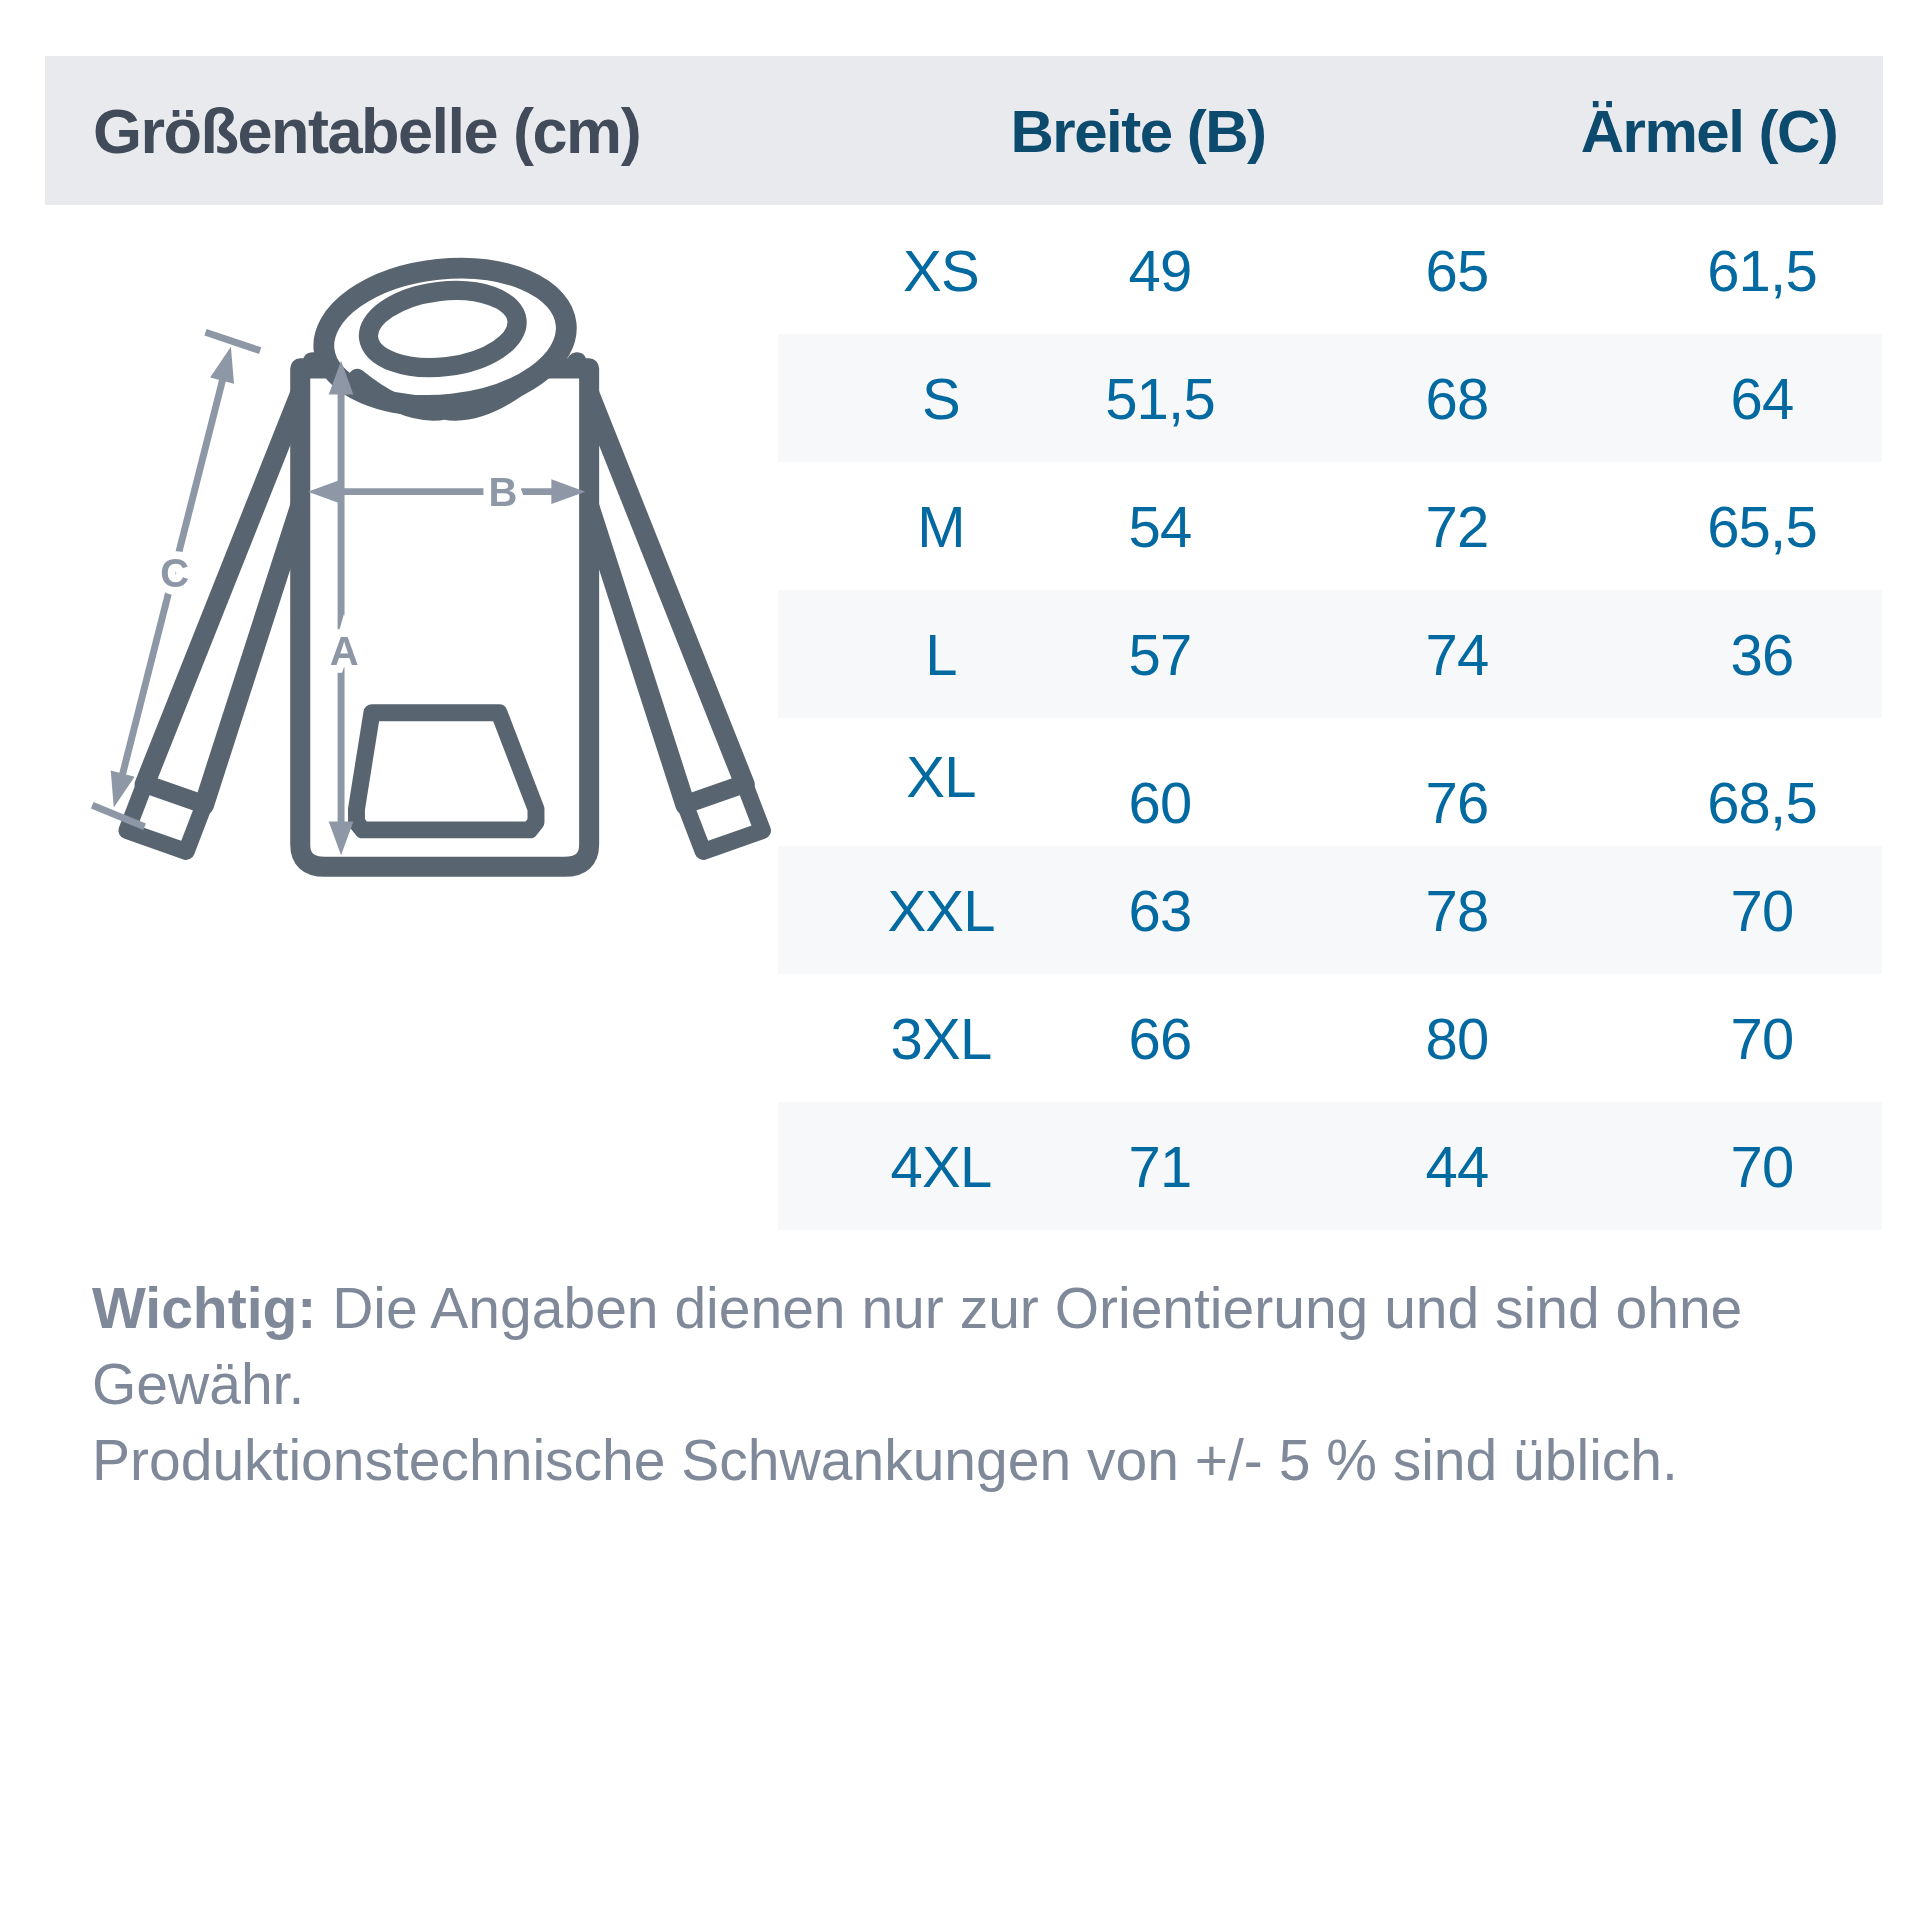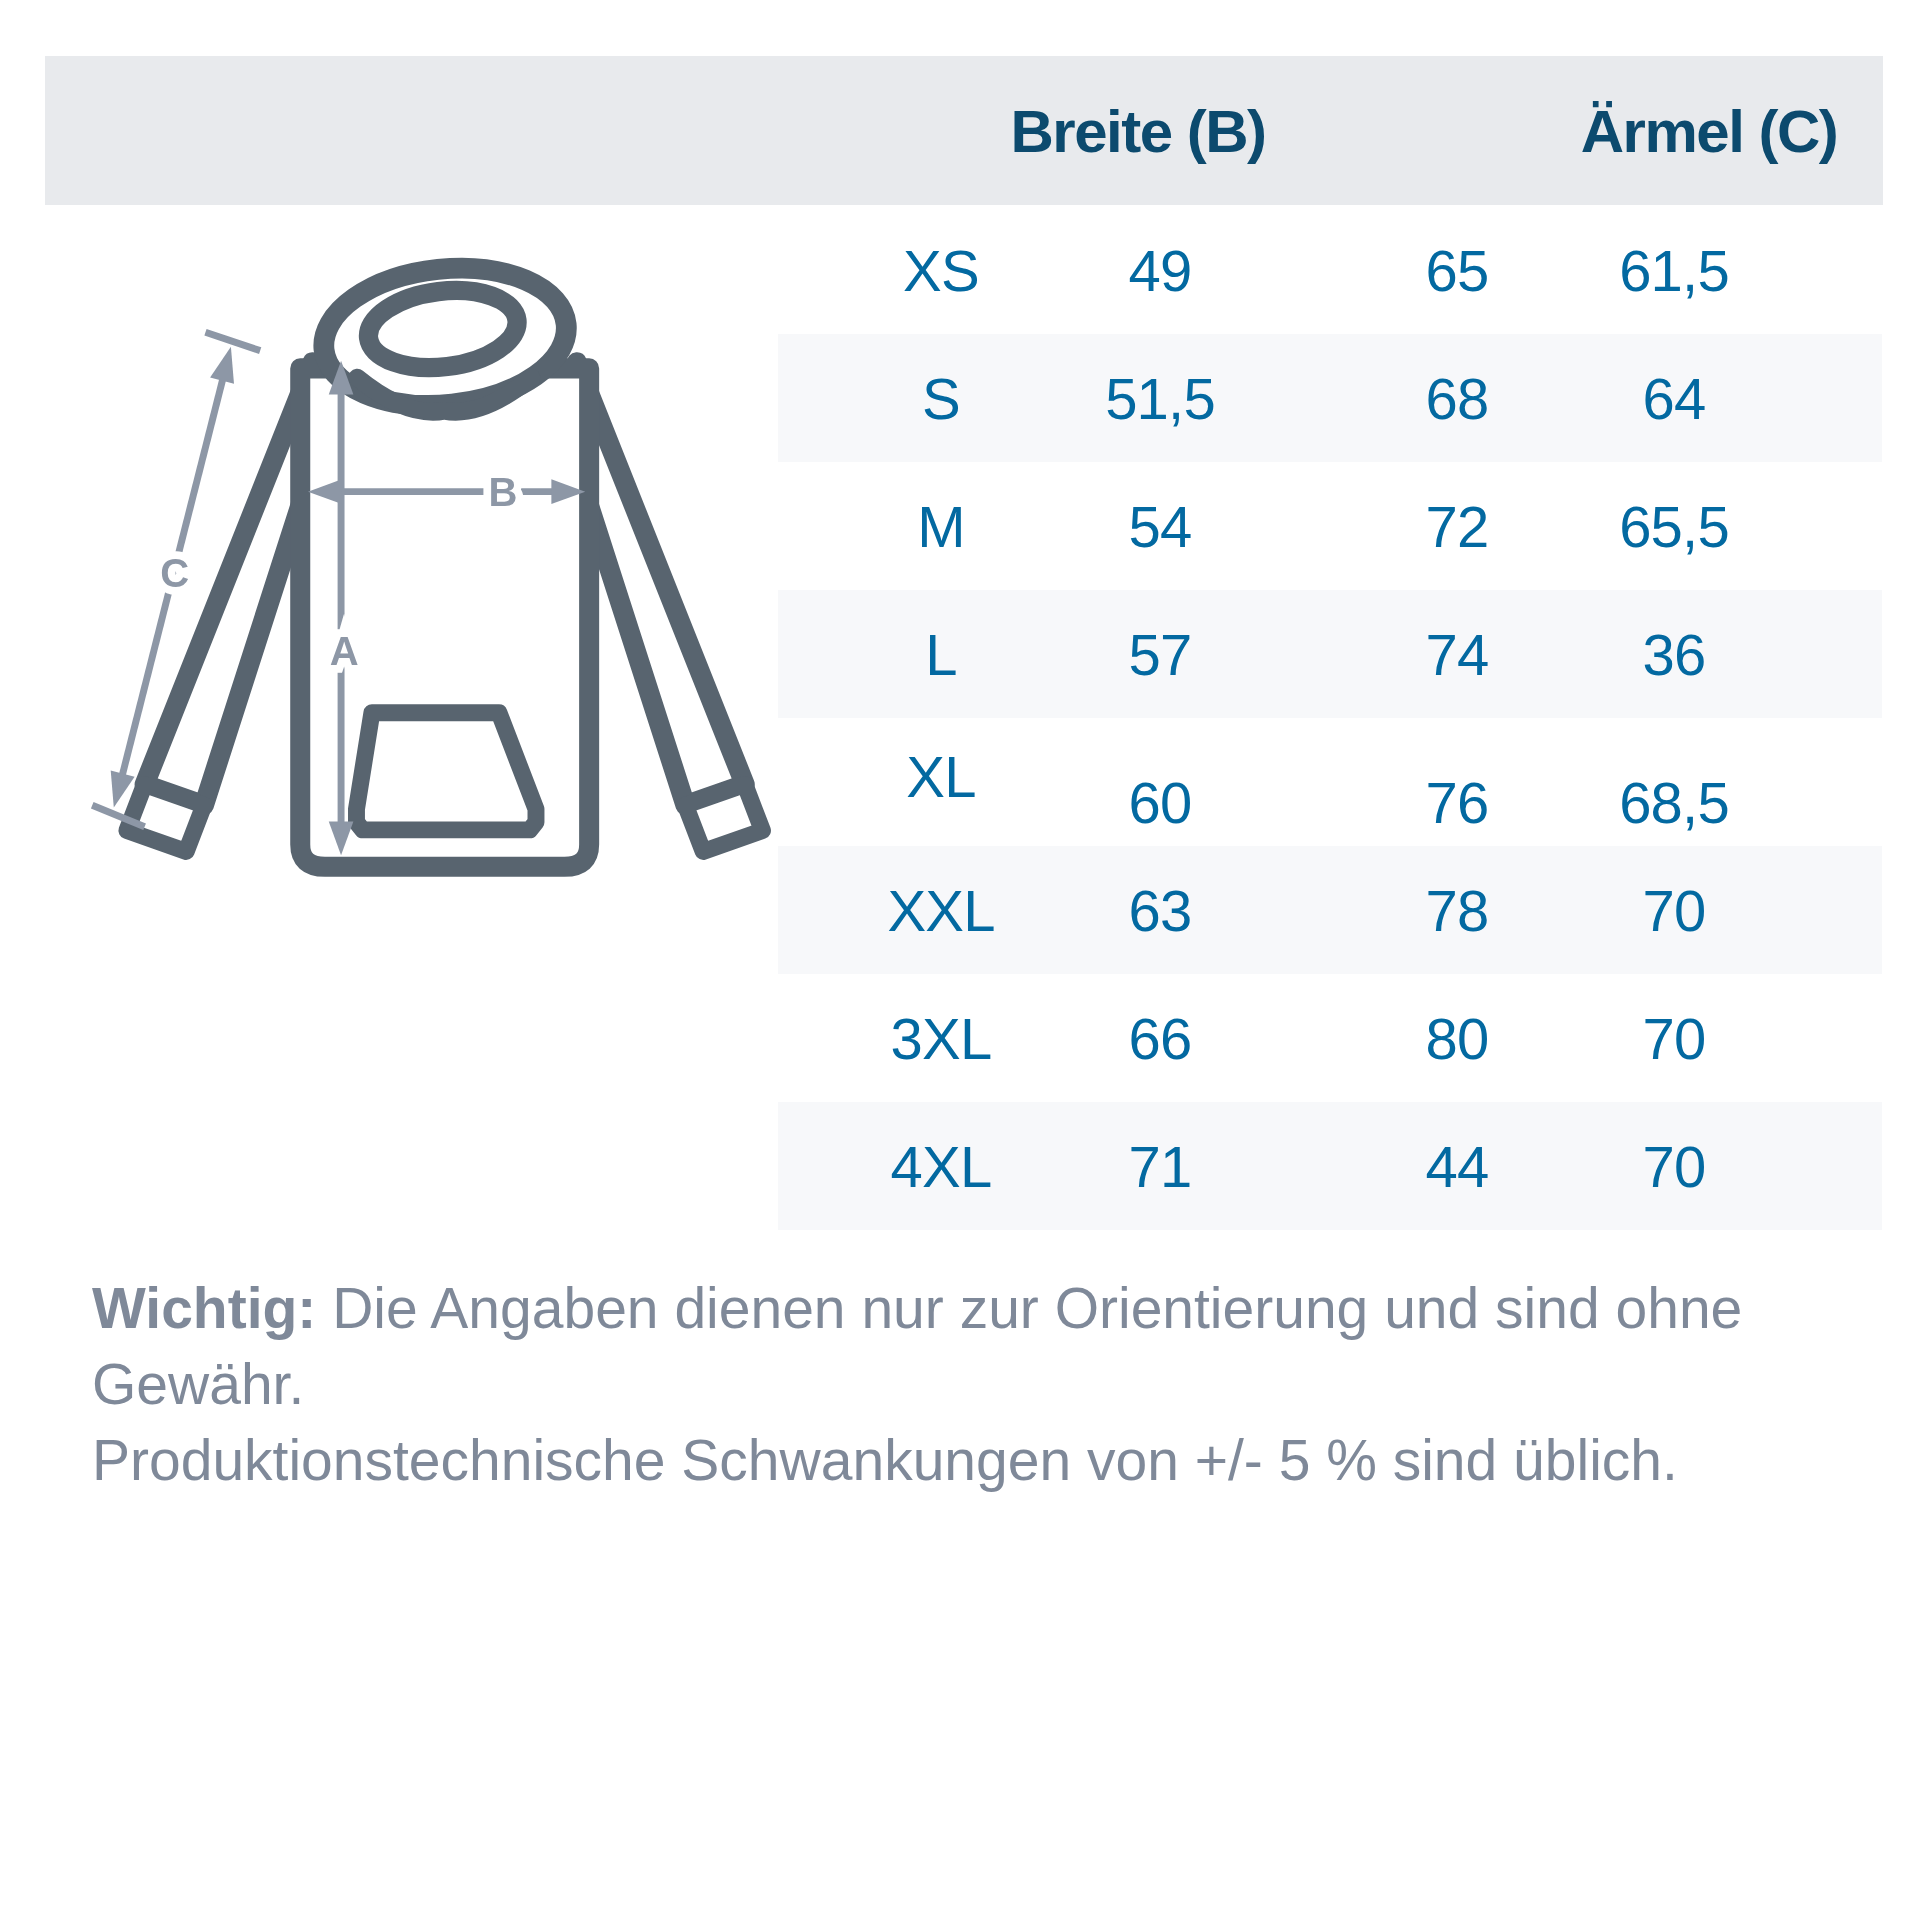--- a/index.html
+++ b/index.html
@@ -41,21 +41,21 @@
   .row:nth-child(even){background:#f7f8fa;}
   .cell{
     position:absolute;top:50%;
     transform:translate(-50%,-50%);
     font-size:58px;color:#0369a1;letter-spacing:-0.8px;
     white-space:nowrap;
   }
   .c0{left:163px;}
   .c1{left:382px;}
   .c2{left:679px;}
-  .c3{left:896px;}
+  .c3{left:984px;}
   
   .row:nth-child(5) .val{top:calc(50% + 20px);}
   .row:nth-child(5) .c0{top:calc(50% - 6.2px);}
   
   .diagram{
     position:absolute;left:46px;top:154px;
     width:755px;height:740px;
   }
   
   .note{
@@ -63,20 +63,21 @@
     font-size:57px;line-height:76px;color:#7f8999;
   }
   .note b{font-weight:bold;color:#7f8999;}
 </style>
 </head>
 <body>
 
 <div class="canvas">
 
   <div class="header-bar">
+    <span class="header-title">Größentabelle (cm)</span>
     <span class="header-col hc-b">Breite (B)</span>
     <span class="header-col hc-c">Ärmel (C)</span>
   </div>
 
   <svg class="diagram" viewBox="0 0 980 960">
     <g stroke="#58646f" fill="#ffffff" stroke-linejoin="round" stroke-linecap="round">
 
       <path d="M346,270 L128,818 L205,845 L334,444 Z" stroke-width="26"></path>
       <path d="M128,818 L205,845 L182,905 L105,878 Z" stroke-width="22"></path>
       <path d="M689,270 L907,818 L830,845 L701,444 Z" stroke-width="26"></path>

